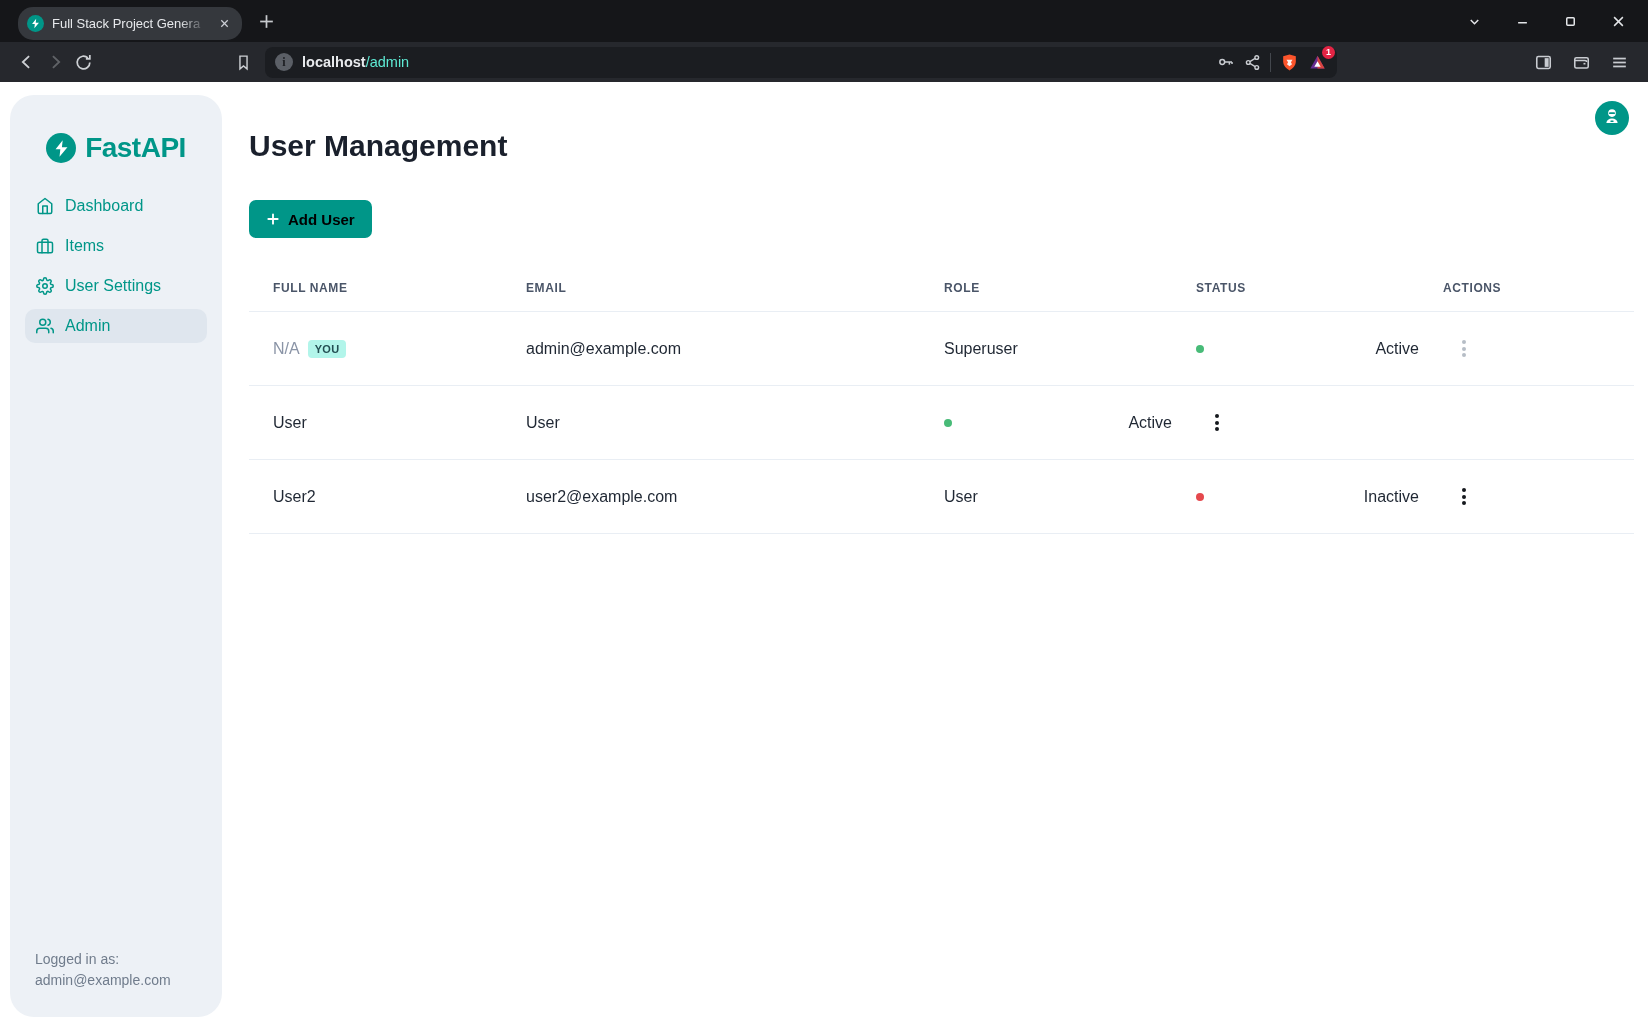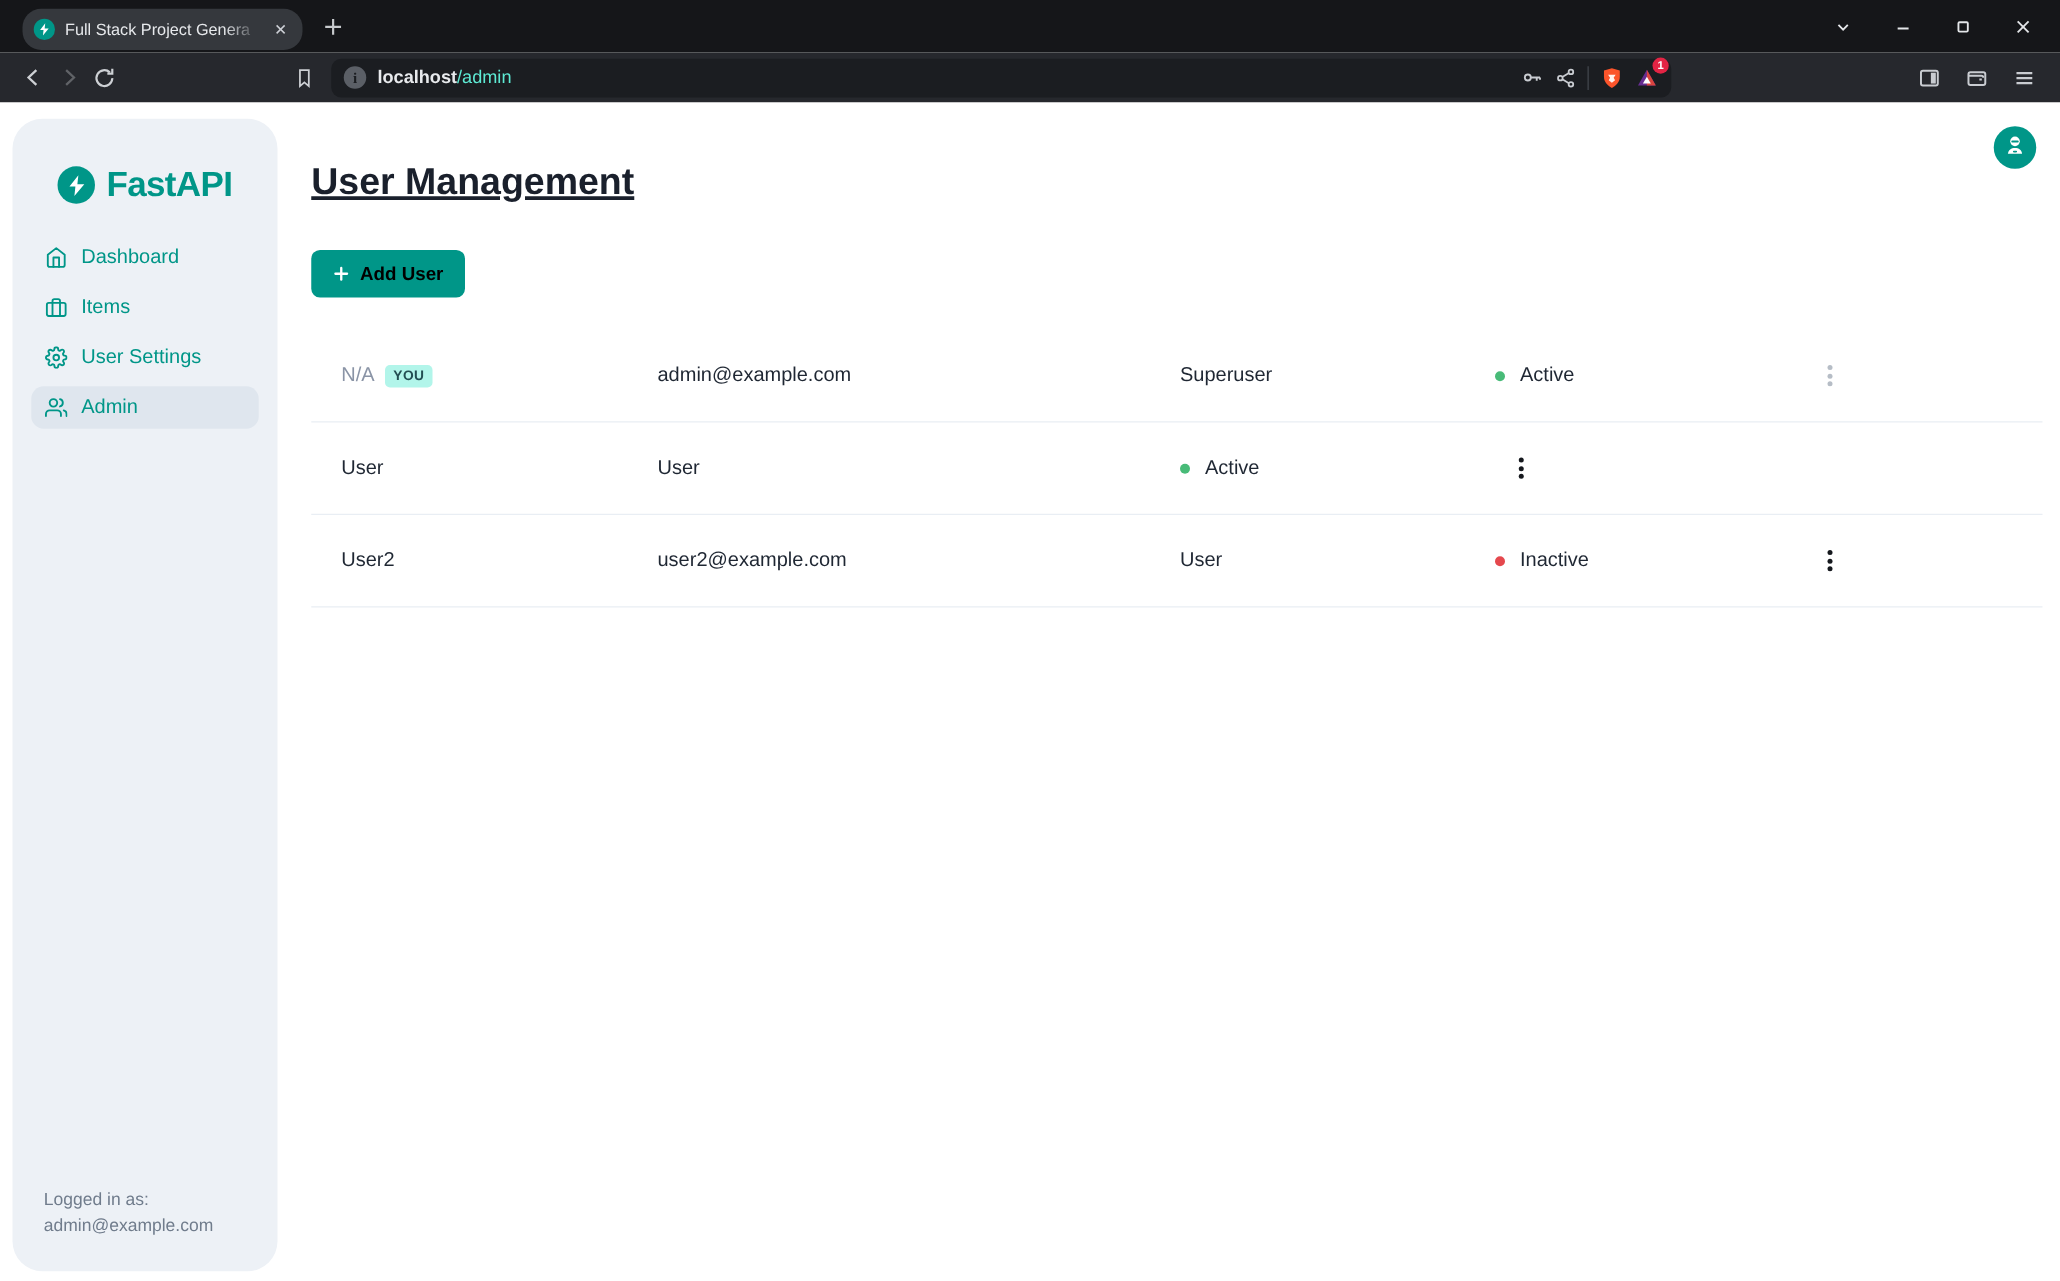--- a/index.html
+++ b/index.html
@@ -98,21 +98,21 @@
   .nav-icon { display: flex; align-items: center; }
   .sidebar-footer { position: absolute; left: 25px; bottom: 26px; color: #707c8c; font-size: 14px; line-height: 21px; }
 
   .avatar-btn {
     position: absolute; top: 19px; right: 19px;
     width: 34px; height: 34px; border-radius: 50%; background: #009688;
     display: flex; align-items: center; justify-content: center; cursor: pointer;
   }
 
   .main { margin-left: 249px; padding-top: 46px; width: 1385px; }
-  .page-title { color: #1a202c; font-size: 30px; font-weight: 700; line-height: 36px; text-decoration: underline; }
+  .page-title { color: #1a202c; font-size: 30px; font-weight: 700; line-height: 36px; }
   .add-btn {
     margin-top: 36px; height: 38px; padding: 0 17px;
     background: #009688; color: #000000; border: none; border-radius: 7px;
     font-family: "Liberation Sans", sans-serif; font-size: 15px; font-weight: 700;
     display: inline-flex; align-items: center; gap: 8px; cursor: pointer;
   }
 
   .table { margin-top: 26px; }
   .trow {
     display: grid;
@@ -128,21 +128,21 @@
     letter-spacing: 0.6px; text-transform: uppercase;
   }
   .td { padding-left: 24px; color: #1f2733; font-size: 16px; }
   .name-cell { display: flex; align-items: center; gap: 8px; }
   .muted { color: #8a94a6; }
   .you-badge {
     background: #b2f5ea; color: #234e52;
     font-size: 11px; font-weight: 700; letter-spacing: 0.3px;
     padding: 3px 7px; border-radius: 4px; text-transform: uppercase; text-align: right;
   }
-  .status-cell { display: flex; align-items: center; gap: 12px; }
+  .status-cell { display: flex; align-items: center; gap: 12px; justify-content: space-between; }
   .status-dot { width: 8px; height: 8px; border-radius: 50%; flex: 0 0 auto; }
   .kebab {
     margin-left: 34px; width: 22px; height: 30px;
     display: flex; flex-direction: column; align-items: center; justify-content: center; gap: 2.5px;
     background: transparent; border: none; cursor: pointer;
   }
   .kebab span { width: 4px; height: 4px; border-radius: 50%; background: #15181d; }
   .kebab.disabled span { background: #b6bdc6; }
   .kebab.disabled { cursor: default; }
 </style>
@@ -353,20 +353,27 @@
       <span style="display:flex;align-items:center;">
         <svg width="14" height="14" viewBox="0 0 24 24" stroke="#ffffff" stroke-width="3.2" fill="none" stroke-linecap="round">
             <line x1="12" y1="4" x2="12" y2="20"></line>
             <line x1="4" y1="12" x2="20" y2="12"></line>
           </svg>
       </span>
       <span>Add User</span>
     </button>
 
     <div class="table">
+      <div class="trow thead">
+        <div class="th">FULL NAME</div>
+        <div class="th">EMAIL</div>
+        <div class="th">ROLE</div>
+        <div class="th">STATUS</div>
+        <div class="th">ACTIONS</div>
+      </div>
 
       <div class="trow tbody">
         <div class="td name-cell">
           <span class="muted">N/A</span>
           <span class="you-badge">YOU</span>
         </div>
         <div class="td">admin@example.com</div>
         <div class="td">Superuser</div>
         <div class="td status-cell">
           <span class="status-dot" style="background-color: rgb(72, 187, 120);"></span>

